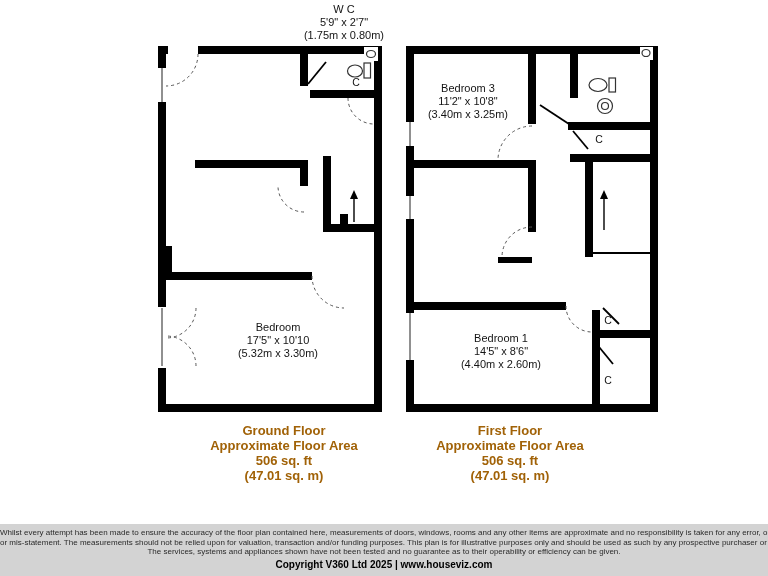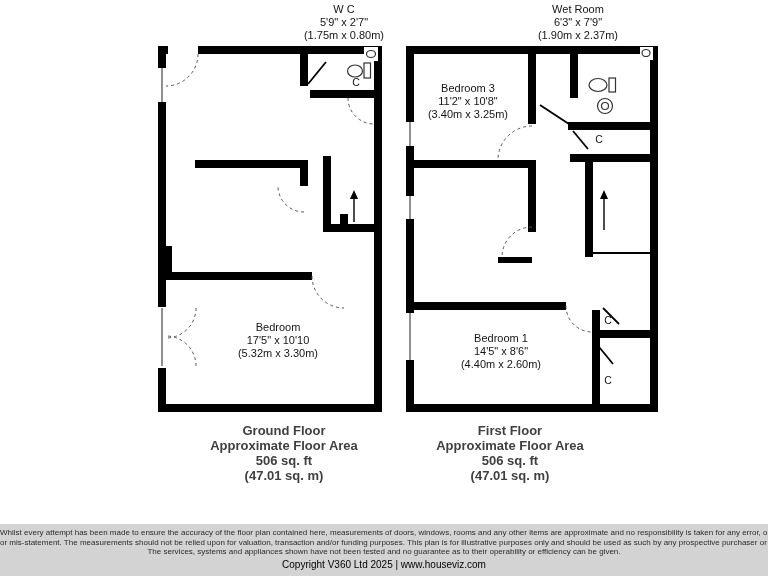--- a/index.html
+++ b/index.html
@@ -3,25 +3,25 @@
 <meta charset="utf-8">
 <style>
   html,body{margin:0;padding:0;background:#fff;}
   .stage{position:relative;width:768px;height:576px;background:#ffffff;
          font-family:"Liberation Sans",sans-serif;overflow:hidden;padding-left:32px;}
   .plan-svg{position:absolute;}
   .hdr-label,.room-label{position:absolute;transform:translateX(-50%);text-align:center;
          font-size:11px;line-height:13px;color:#141414;white-space:nowrap;}
   .c-label{position:absolute;transform:translateX(-50%);font-size:10.5px;color:#141414;}
   .floor-title{position:absolute;transform:translateX(-50%);text-align:center;
-         font-weight:bold;font-size:13px;line-height:15px;color:#404040;white-space:nowrap;}
+         font-weight:bold;font-size:13px;line-height:15px;color:#a16207;white-space:nowrap;}
   .footer{position:absolute;left:0;top:524px;width:768px;height:52px;background:#d3d3d3;
          text-align:center;color:#2a2a2a;padding-top:4px;box-sizing:border-box;}
   .footer .small{font-size:8px;line-height:9.5px;white-space:nowrap;}
-  .footer .copy{font-size:10px;font-weight:normal;margin-top:2px;color:#000;}
+  .footer .copy{font-size:10px;font-weight:bold;margin-top:2px;color:#000;}
   svg .wall{fill:#000;}
   svg .win{fill:#909090;}
   svg .arc{fill:none;stroke:#555;stroke-width:1;stroke-dasharray:3,3;}
   svg .leaf{stroke:#000;stroke-width:1.8;fill:none;}
   svg .fixture{fill:none;stroke:#333;stroke-width:1.2;}
   svg .thin{fill:#000;}
 </style>
 </head>
 <body>
 
@@ -137,25 +137,20 @@
       <line x1="198" y1="184" x2="198" y2="150" stroke="#000" stroke-width="1.4"></line>
       <polygon points="194,153 198,144 202,153" fill="#000"></polygon>
     </g>
   </svg>
 
   <div class="hdr-label" style="left:344px;top:3px">
     <div>W C</div>
     <div>5'9" x 2'7"</div>
     <div>(1.75m x 0.80m)</div>
   </div>
-  <div class="hdr-label" style="left:578px;top:3px">
-    <div>Wet Room</div>
-    <div>6'3" x 7'9"</div>
-    <div>(1.90m x 2.37m)</div>
-  </div>
 
   <div class="room-label" style="left:278px;top:321px">
     <div>Bedroom</div>
     <div>17'5" x 10'10</div>
     <div>(5.32m x 3.30m)</div>
   </div>
   <div class="room-label" style="left:468px;top:82px">
     <div>Bedroom 3</div>
     <div>11'2" x 10'8"</div>
     <div>(3.40m x 3.25m)</div>

